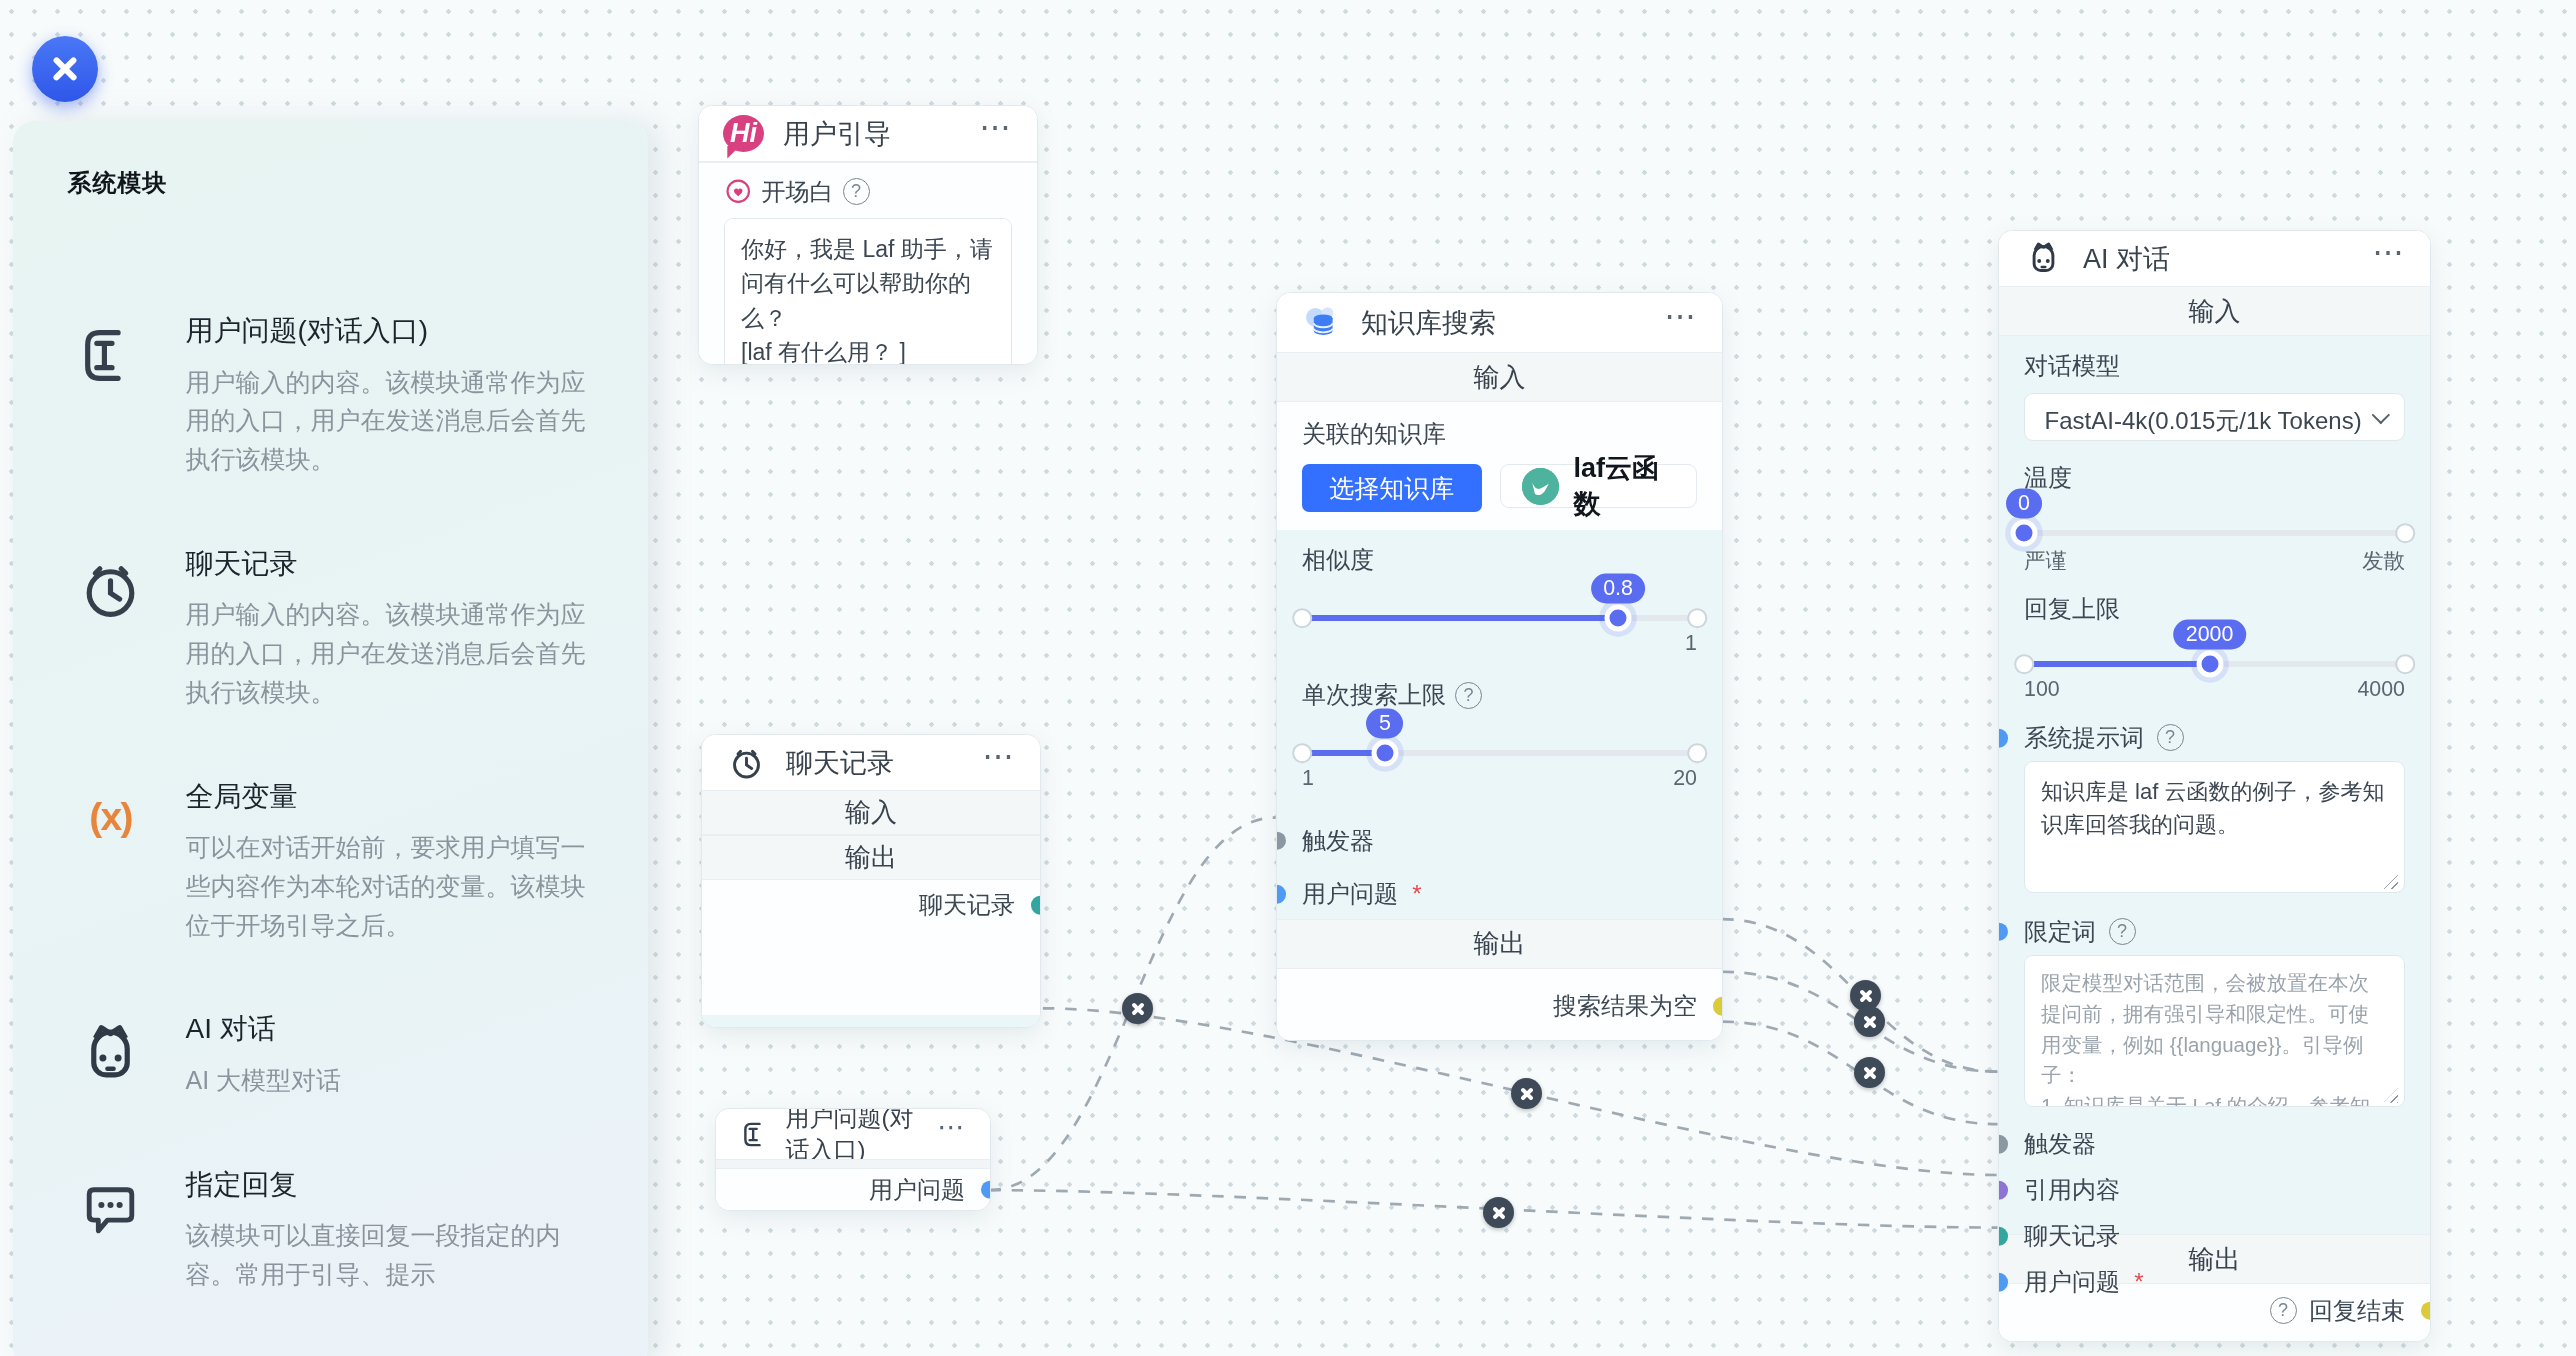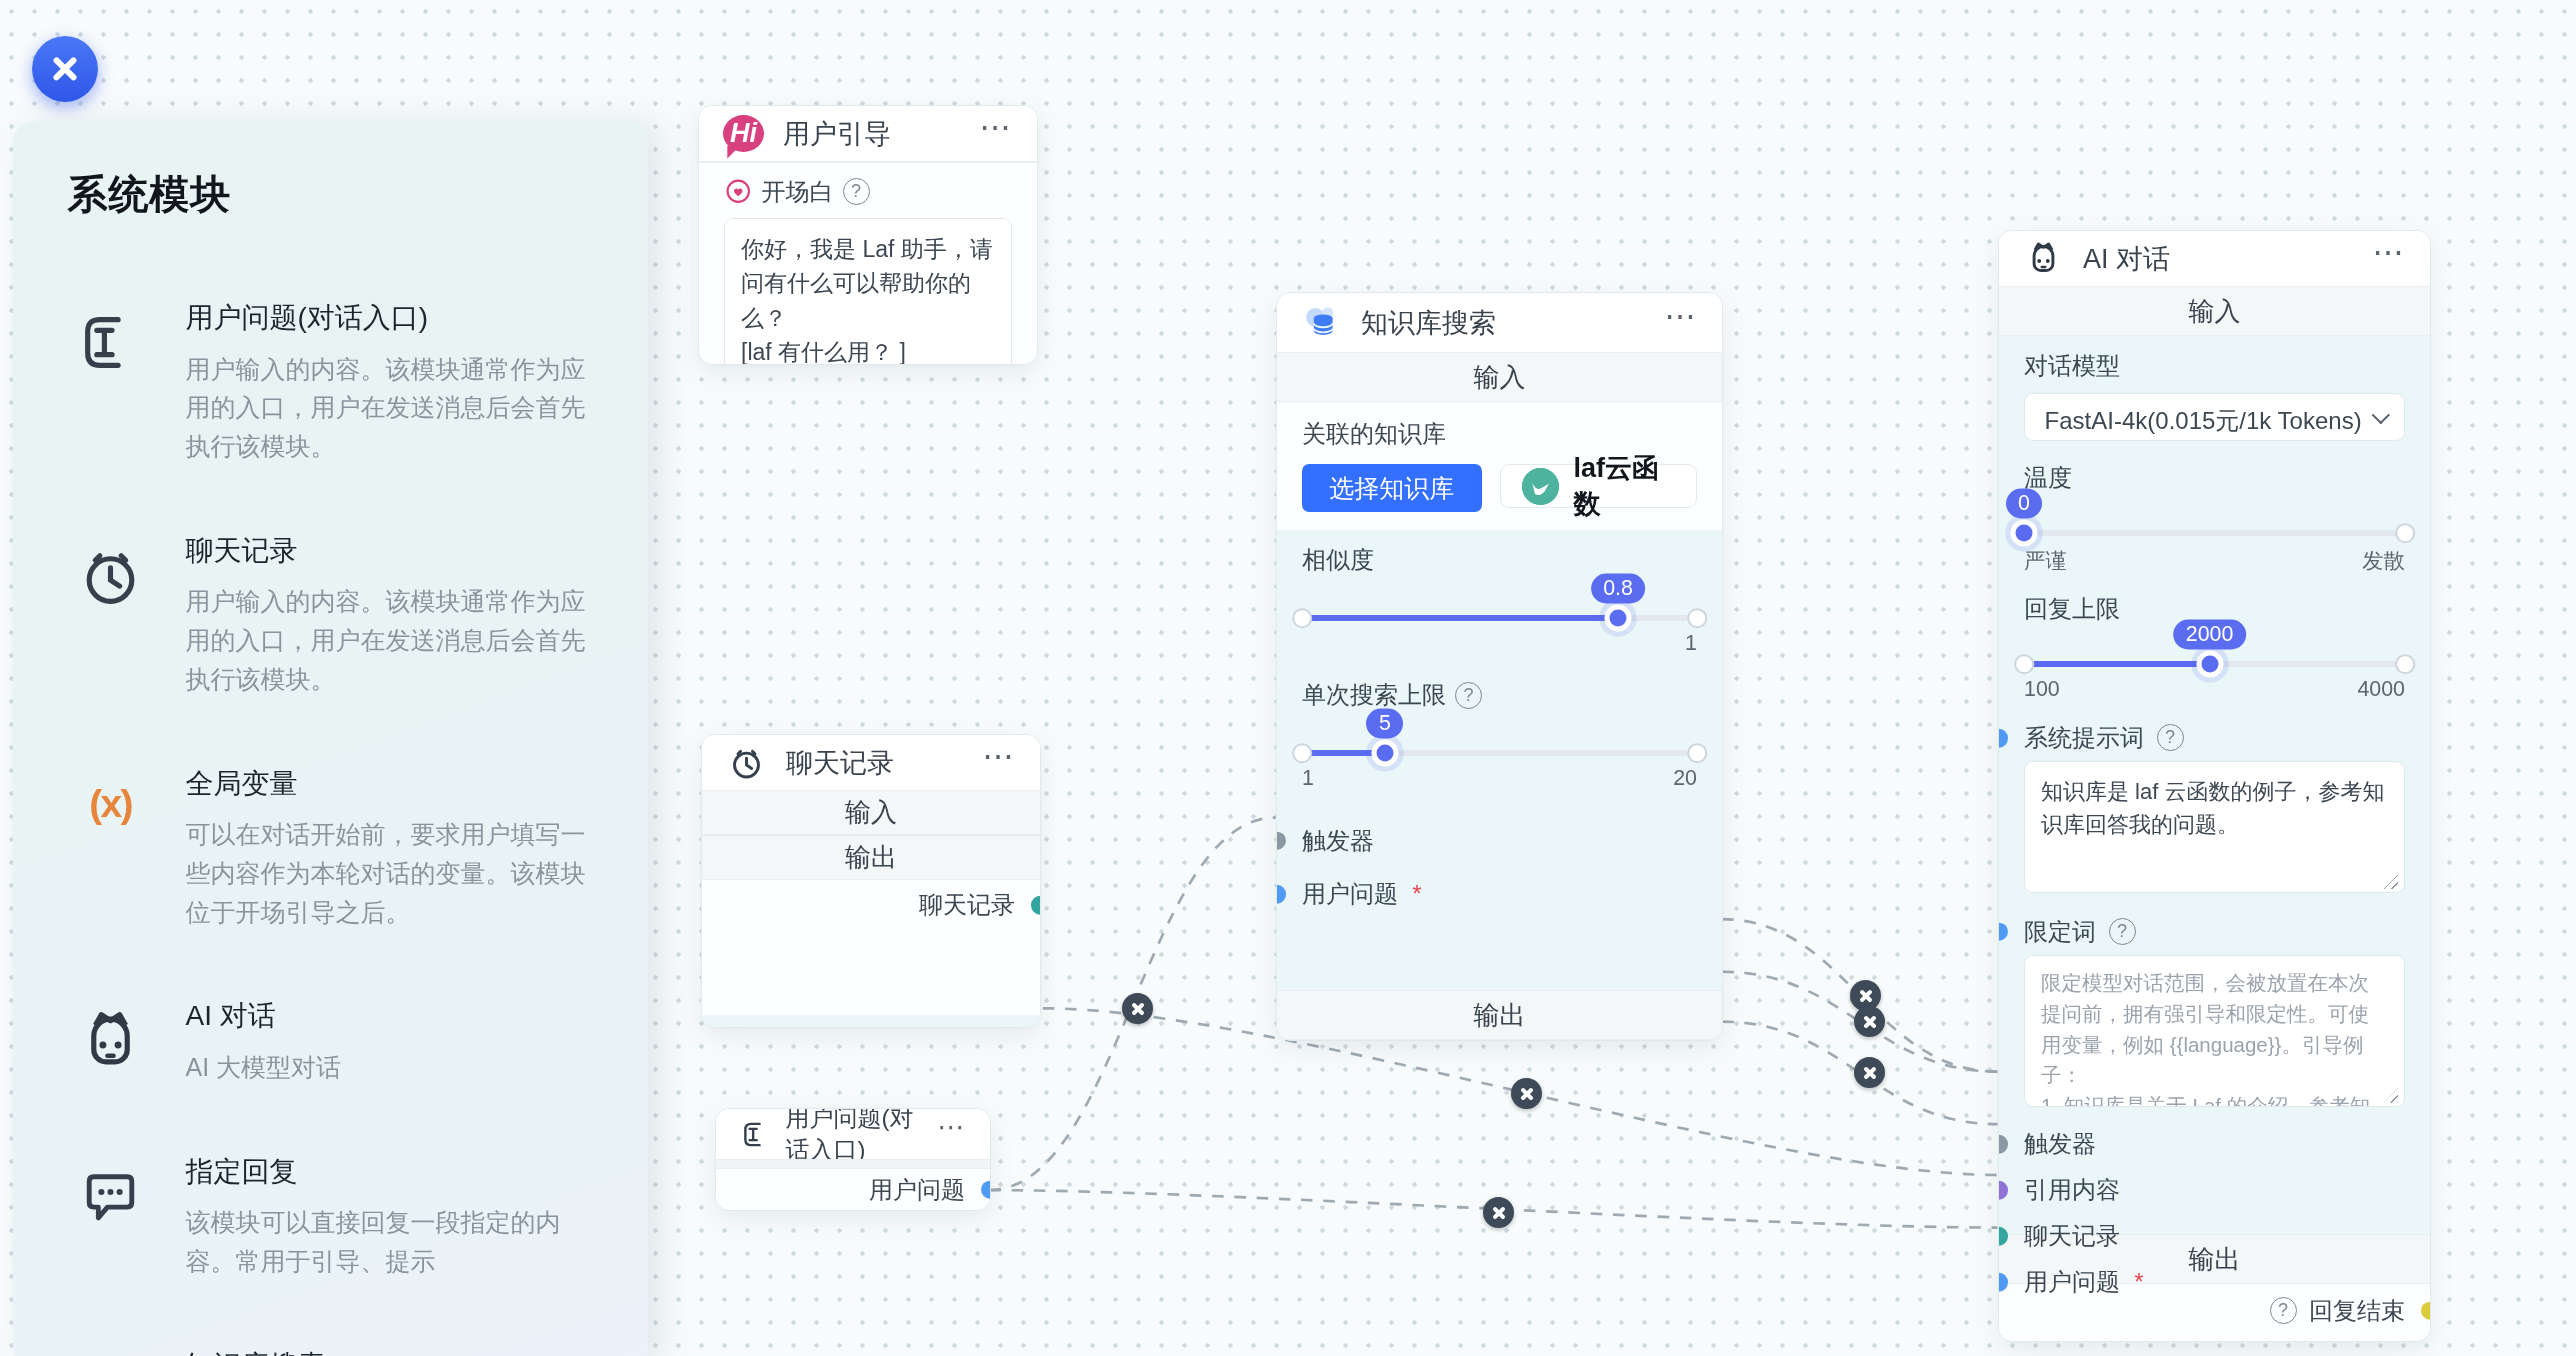--- a/index.html
+++ b/index.html
@@ -16,21 +16,21 @@
     background:linear-gradient(180deg,#4a77f6,#2f57e9); box-shadow:0 5.3px 16px rgba(47,87,233,.45); cursor:pointer; }
   .close-btn::before,.close-btn::after { content:""; position:absolute; left:50%; top:50%; width:30px; height:6.2px;
     background:#fff; border-radius:3.6px; }
   .close-btn::before { transform:translate(-50%,-50%) rotate(45deg); }
   .close-btn::after  { transform:translate(-50%,-50%) rotate(-45deg); }
 
   
   .sidebar { position:absolute; left:12.5px; top:121px; width:635px; height:1248px;
     background:linear-gradient(160deg,#e7f4f2 0%,#e9f3f6 70%,#ebf2f9 100%);
     border-radius:21.4px; box-shadow:12.5px 0 32px rgba(120,150,160,.18); padding:46px 50px 0 55px; }
-  .sidebar h1 { font-size:40px; color:#11161c; letter-spacing:0.9px; margin-bottom:77px; }
+  .sidebar h1 { font-size:24px; color:#11161c; letter-spacing:0.9px; margin-bottom:113px; }
   .mod-item { display:flex; gap:32px; margin-bottom:66px; cursor:grab; }
   .mod-icon { width:86px; flex:0 0 86px; display:flex; justify-content:center; padding-top:7.1px; }
   .mod-icon svg { width:73px; height:73px; }
   .mod-var { font-size:39px; font-weight:bold; color:#e8853c; line-height:1; padding-top:12.5px; letter-spacing:-1.8px;}
   .mod-title { font-size:28px; color:#1c242c; margin-bottom:12.5px; }
   .mod-desc { font-size:25px; color:#8b949d; line-height:1.55; }
 
   
   .node { position:absolute; background:#fff; border:1.8px solid #e2e9ed; border-radius:14.3px;
     box-shadow:0 7.1px 23px rgba(90,120,130,.12); overflow:hidden; display:flex; flex-direction:column; }
@@ -321,20 +321,27 @@
         <span>触发器</span>
       </div>
       <div class="port-row" style="margin-top:14.3px; height:39px;">
         <span class="pdot left c-blue"></span>
         <span>用户问题</span>
           <span class="req">*</span>
       </div>
     </div>
 
     <div class="section-bar">输出</div>
+    <div class="pad grp-white" style="padding-top:12.5px; padding-bottom:9px;">
+      <div class="port-row right" style="height:50px;">
+        <span>搜索结果为空</span>
+        <span class="pdot right c-yellow"></span>
+      </div>
+
+    </div>
   </div>
 
   <div class="node" style="left:701px; top:734px; width:340px; height:294px;">
     <div class="node-header">
       <div class="hicon">
         <svg viewBox="0 0 48 48">
             <circle cx="24" cy="27" r="14" fill="none" stroke="#35404c" stroke-width="3.4"></circle>
             <path d="M24 19 v8 l6 4" stroke="#35404c" stroke-width="3.4" fill="none" stroke-linecap="round"></path>
             <path d="M17 11 l-3 3 M31 11 l3 3" stroke="#35404c" stroke-width="3.4" stroke-linecap="round"></path>
           </svg>

